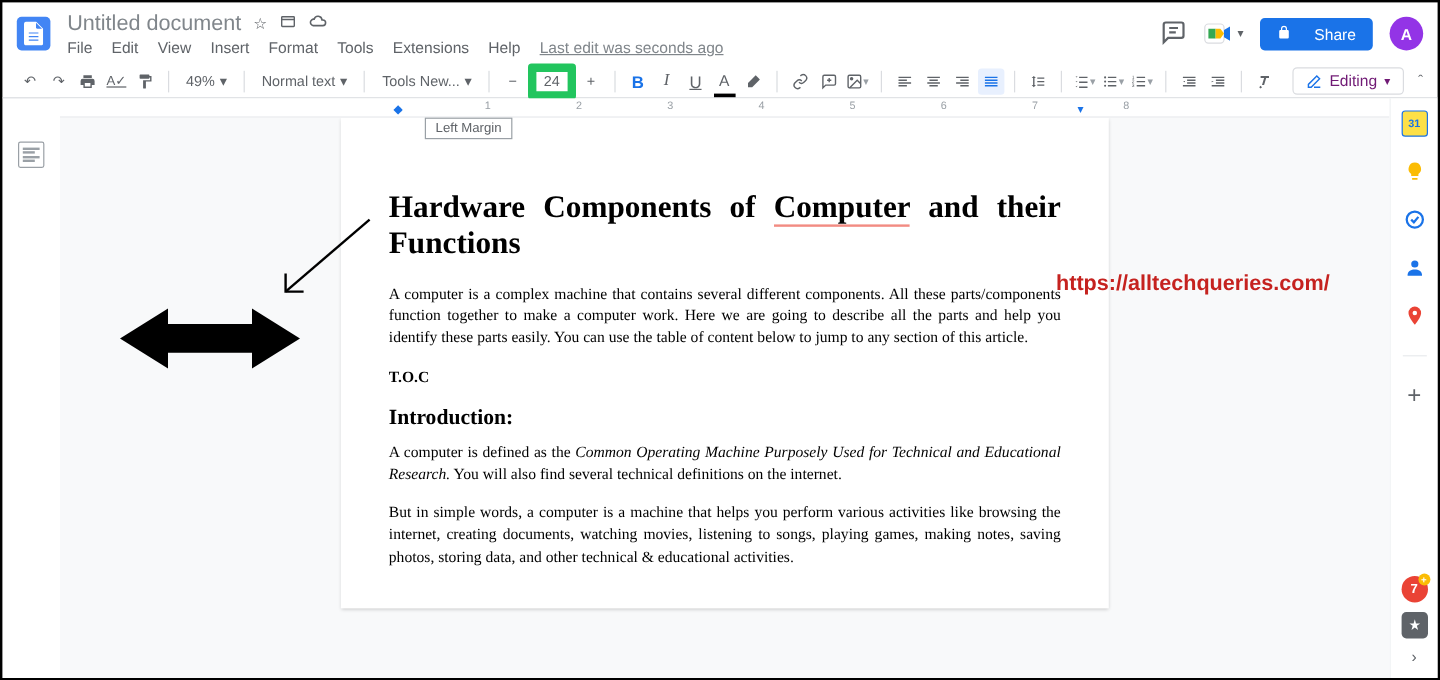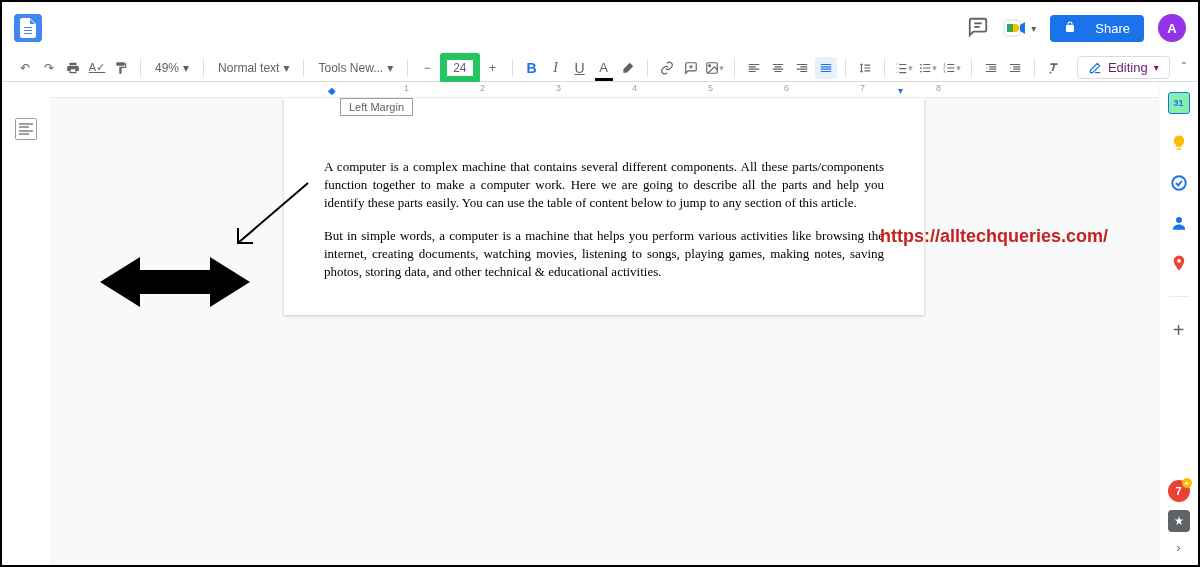--- a/index.html
+++ b/index.html
@@ -37,21 +37,21 @@
 
   .workspace { display: flex; height: calc(100% - 80px); }
   .left-gutter { width: 48px; padding-top: 8px; display: flex; justify-content: center; }
   .outline-icon { width: 22px; height: 22px; border: 1px solid #9aa0a6; border-radius: 2px; display: flex; flex-direction: column; justify-content: space-around; padding: 3px; cursor: pointer; margin-top: 28px;}
   .outline-icon div { height: 2px; background: #9aa0a6; }
   .canvas { flex: 1; background: #f8f9fa; overflow: hidden; position: relative; }
   .ruler { height: 16px; background: #fff; border-bottom: 1px solid #e8eaed; position: relative; font-size: 9px; color: #9aa0a6; }
   .ruler .num { position: absolute; top: 1px; }
   .ruler .indent-marker { position: absolute; left: 278px; top: 3px; color: #1a73e8; font-size: 10px; }
   .ruler .end-marker { position: absolute; top: 3px; color: #1a73e8; font-size: 10px; }
-  .margin-tooltip { position: absolute; background: #fff; border: 1px solid #9aa0a6; padding: 2px 8px; font-size: 11px; color: #5f6368; top: 16px; left: 290px; }
+  .margin-tooltip { position: absolute; background: #fff; border: 1px solid #9aa0a6; padding: 2px 8px; font-size: 11px; color: #5f6368; top: 16px; left: 304px; }
 
   .page { background: #fff; box-shadow: 0 1px 3px rgba(0,0,0,0.2); width: 640px; margin: 0 auto; padding: 60px 40px 20px; font-family: 'Times New Roman', serif; color: #000; }
   .page h1 { font-size: 26px; font-weight: bold; text-align: justify; margin-bottom: 18px; }
   .page h1 .u { border-bottom: 2px solid #f28b82; }
   .page p { font-size: 13px; text-align: justify; margin-bottom: 14px; line-height: 1.4; }
   .page .toc { font-size: 13px; font-weight: bold; margin-bottom: 14px; }
   .page h2 { font-size: 18px; font-weight: bold; margin-bottom: 10px; }
   .page .italic { font-style: italic; }
 
   .watermark { position: absolute; top: 144px; left: 830px; color: #c5221f; font-weight: bold; font-size: 18px; }
@@ -72,20 +72,46 @@
 </head>
 <body>
 
 <div class="topbar">
   <div class="logo">
     <svg width="16" height="20" viewBox="0 0 16 20">
         <path d="M10 0H2C.9 0 0 .9 0 2v16c0 1.1.9 2 2 2h12c1.1 0 2-.9 2-2V6l-6-6zM4 15h8v1H4v-1zm0-3h8v1H4v-1zm0-3h8v1H4V9zm6-5V1l5 5h-4c-.6 0-1-.4-1-1z"></path>
       </svg>
   </div>
   <div class="title-block">
+    <div class="title-row">
+      <span class="doc-title">Untitled document</span>
+      <span class="star">☆</span>
+      <span class="star">
+        <svg width="14" height="14" viewBox="0 0 24 24" fill="none" stroke="#5f6368" stroke-width="2">
+            <rect x="3" y="5" width="18" height="14" rx="1"></rect>
+            <path d="M3 9h18"></path>
+          </svg>
+      </span>
+      <span class="star">
+        <svg width="16" height="16" viewBox="0 0 24 24" fill="none" stroke="#5f6368" stroke-width="2">
+            <path d="M18 10h-1a5 5 0 0 0-9.8-1A4 4 0 0 0 6 17h12a3.5 3.5 0 0 0 0-7z"></path>
+          </svg>
+      </span>
+    </div>
+    <div class="menus">
+      <span>File</span>
+      <span>Edit</span>
+      <span>View</span>
+      <span>Insert</span>
+      <span>Format</span>
+      <span>Tools</span>
+      <span>Extensions</span>
+      <span>Help</span>
+      <span class="last-edit">Last edit was seconds ago</span>
+    </div>
   </div>
   <div class="top-spacer"></div>
   <span class="comment-icon">
     <svg width="22" height="22" viewBox="0 0 24 24" fill="none" stroke="#5f6368" stroke-width="2">
         <path d="M21 15a2 2 0 0 1-2 2H7l-4 4V5a2 2 0 0 1 2-2h14a2 2 0 0 1 2 2z"></path>
         <line x1="8" y1="8" x2="16" y2="8"></line>
         <line x1="8" y1="12" x2="14" y2="12"></line>
       </svg>
   </span>
   <span class="meet-icon">
@@ -277,27 +303,35 @@
 
     <svg class="diag-arrow" width="90" height="80">
       <line x1="80" y1="5" x2="10" y2="65" stroke="#000" stroke-width="2"></line>
       <polyline points="10,50 10,65 25,65" fill="none" stroke="#000" stroke-width="2"></polyline>
     </svg>
     <svg class="big-arrow" width="150" height="60">
       <polygon points="0,30 40,5 40,18 110,18 110,5 150,30 110,55 110,42 40,42 40,55" fill="#000"></polygon>
     </svg>
 
     <div class="page">
+      <h1>
+        <span>Hardware Components of </span><span class="u">Computer</span><span> and their Functions</span>
+      </h1>
       <p>A computer is a complex machine that contains several different components. All these parts/components function together to make a computer work. Here we are going to describe all the parts and help you identify these parts easily. You can use the table of content below to jump to any section of this article.</p>
+      <p class="toc">T.O.C</p>
+      <h2>Introduction:</h2>
+      <p>
+        <span>A computer is defined as the </span><span class="italic">Common Operating Machine Purposely Used for Technical and Educational Research.</span><span> You will also find several technical definitions on the internet.</span>
+      </p>
       <p>But in simple words, a computer is a machine that helps you perform various activities like browsing the internet, creating documents, watching movies, listening to songs, playing games, making notes, saving photos, storing data, and other technical &amp; educational activities.</p>
     </div>
   </div>
 
   <div class="sidepanel">
-    <div class="side-icon" style="background:#86efac;border:1px solid #1a73e8;border-radius:3px;color:#1a73e8;font-size:9px;font-weight:bold">
+    <div class="side-icon" style="background:#fde047;border:1px solid #1a73e8;border-radius:3px;color:#1a73e8;font-size:9px;font-weight:bold">
         <span>31</span>
       </div>
     <div class="side-icon">
         <svg width="18" height="18" viewBox="0 0 24 24" fill="#fbbc04">
           <path d="M9 21h6v-2H9v2zm3-19a7 7 0 0 0-4 12.7V17h8v-2.3A7 7 0 0 0 12 2z"></path>
         </svg>
       </div>
     <div class="side-icon">
         <svg width="18" height="18" viewBox="0 0 24 24" fill="none" stroke="#1a73e8" stroke-width="2.5">
           <circle cx="12" cy="12" r="9"></circle>

